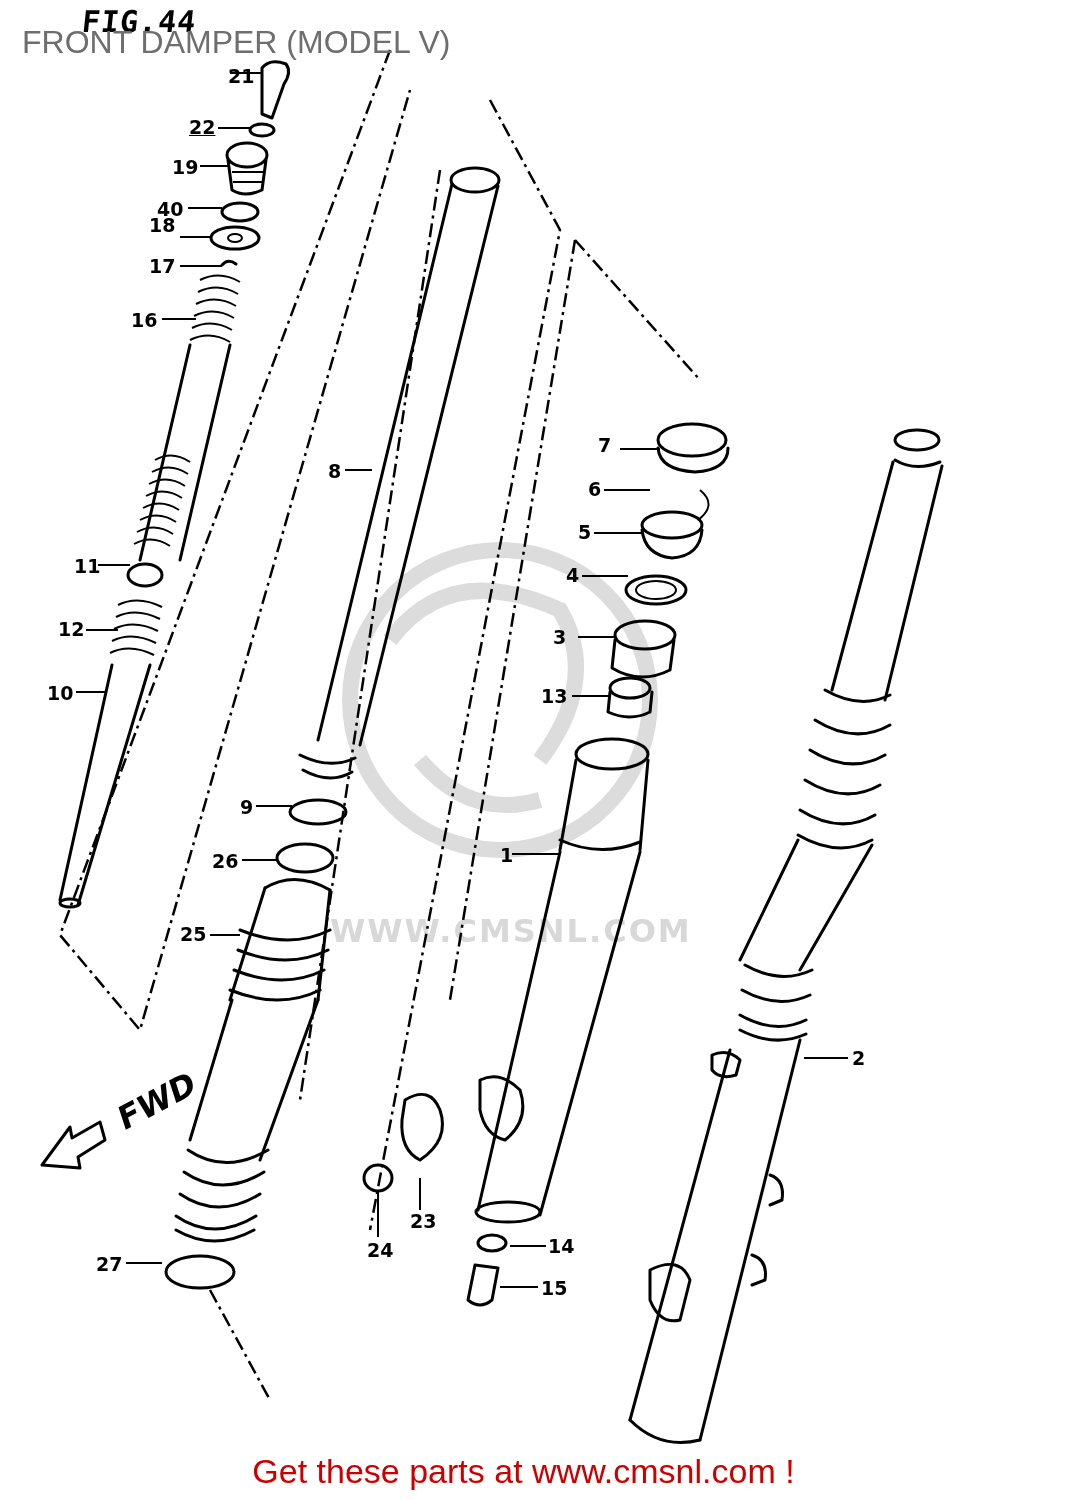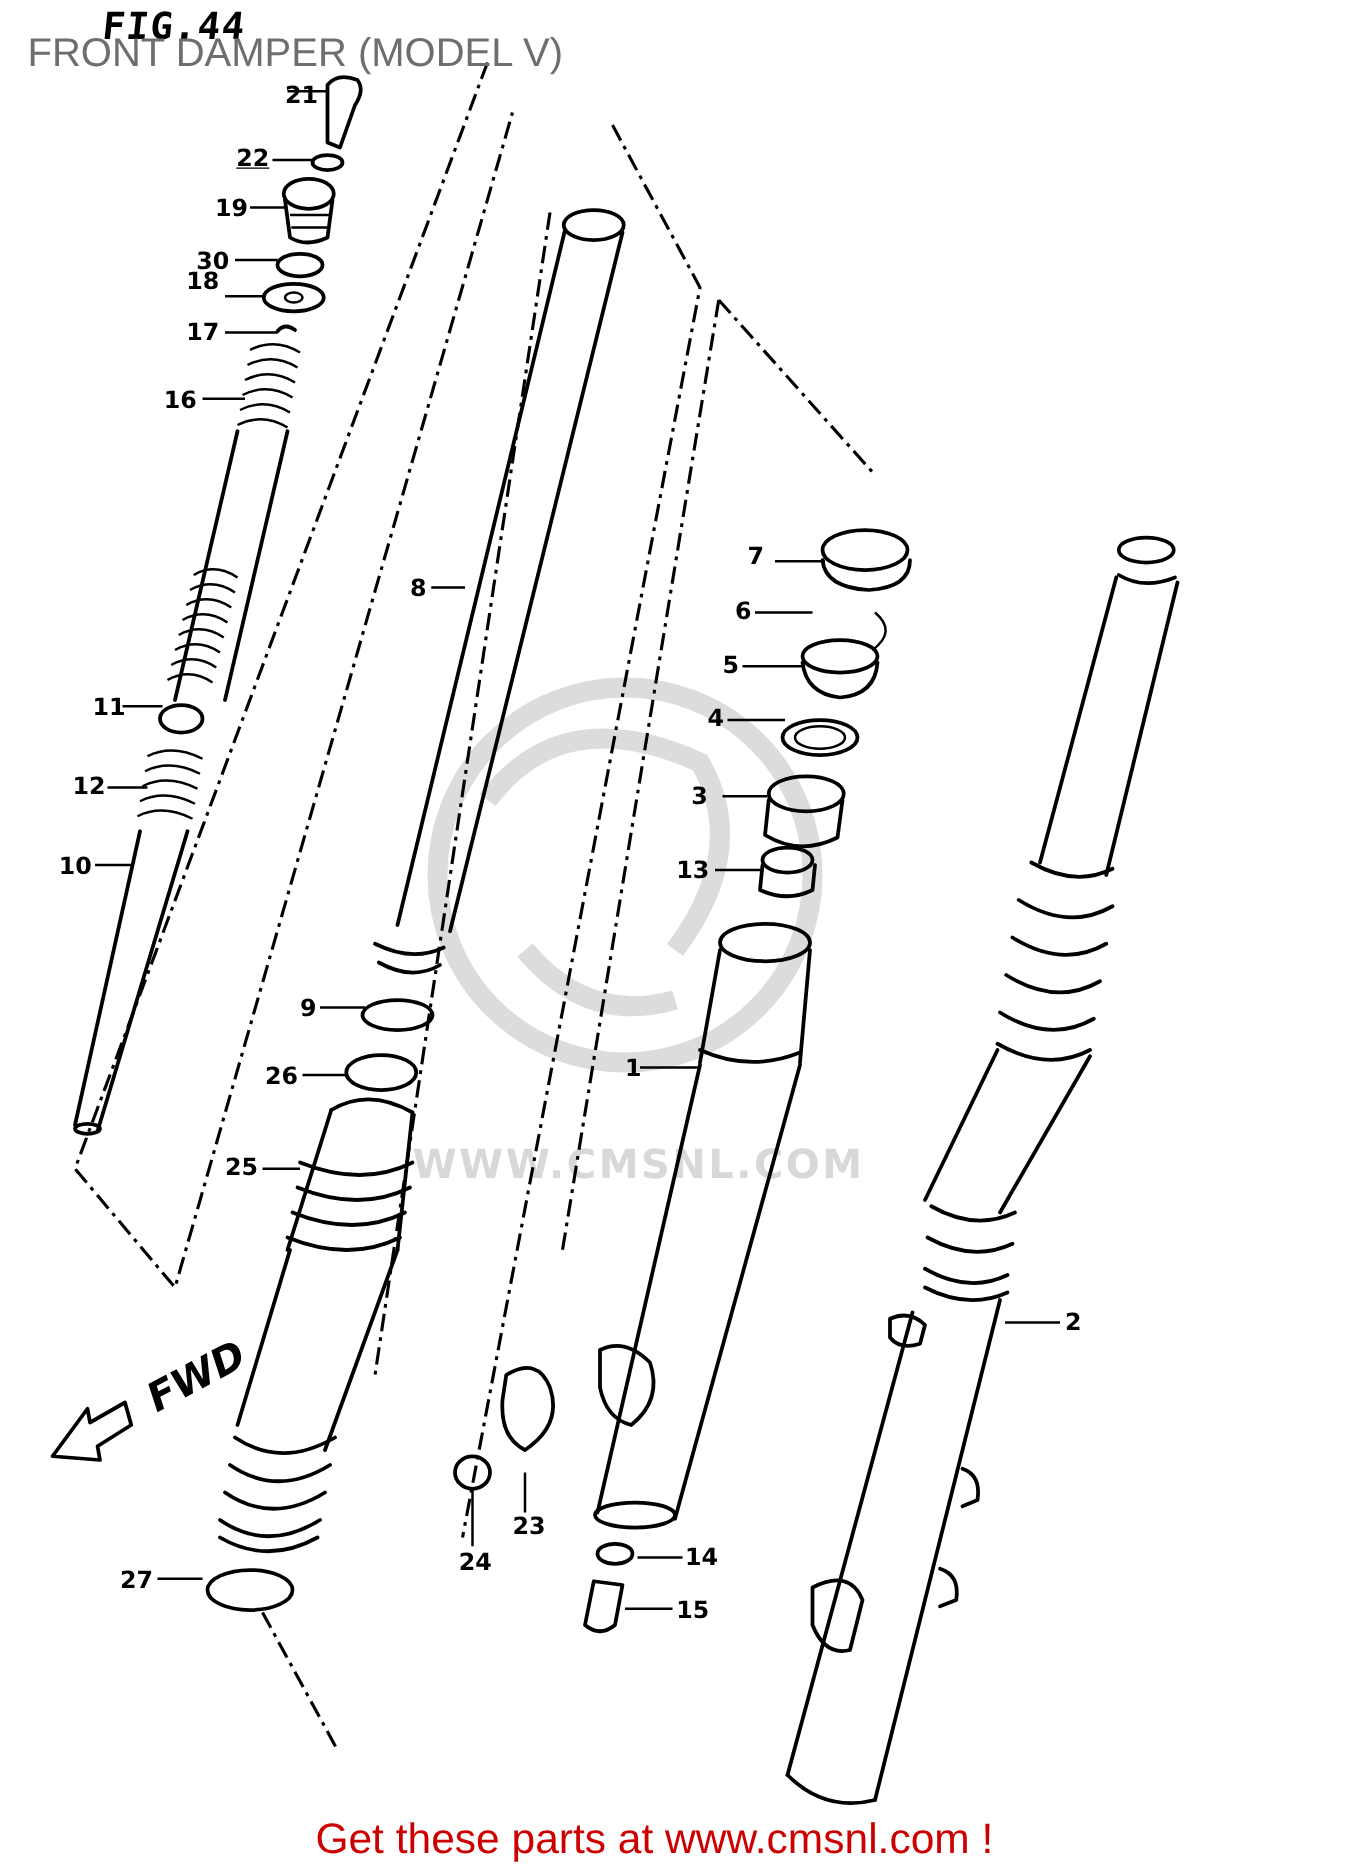--- a/index.html
+++ b/index.html
@@ -234,21 +234,21 @@
   <div class="label" style="left:47px; top:684px;">10</div>
   <div class="label" style="left:74px; top:557px;">11</div>
   <div class="label" style="left:58px; top:620px;">12</div>
   <div class="label" style="left:541px; top:687px;">13</div>
   <div class="label" style="left:548px; top:1237px;">14</div>
   <div class="label" style="left:541px; top:1279px;">15</div>
   <div class="label" style="left:131px; top:311px;">16</div>
   <div class="label" style="left:149px; top:257px;">17</div>
   <div class="label" style="left:149px; top:216px;">18</div>
   <div class="label" style="left:172px; top:158px;">19</div>
-  <div class="label" style="left:157px; top:200px;">30</div>
+  <div class="label" style="left:157px; top:200px;">40</div>
   <div class="label" style="left:204px; top:67px;margin-left:24px;">21</div>
   <div class="label" style="left:189px; top:118px;text-decoration:underline;">22</div>
   <div class="label" style="left:410px; top:1212px;">23</div>
   <div class="label" style="left:367px; top:1241px;">24</div>
   <div class="label" style="left:180px; top:925px;">25</div>
   <div class="label" style="left:212px; top:852px;">26</div>
   <div class="label" style="left:96px; top:1255px;">27</div>
 
   <div class="cta"><span>Get these parts at www.cmsnl.com !</span></div>
 </div>

